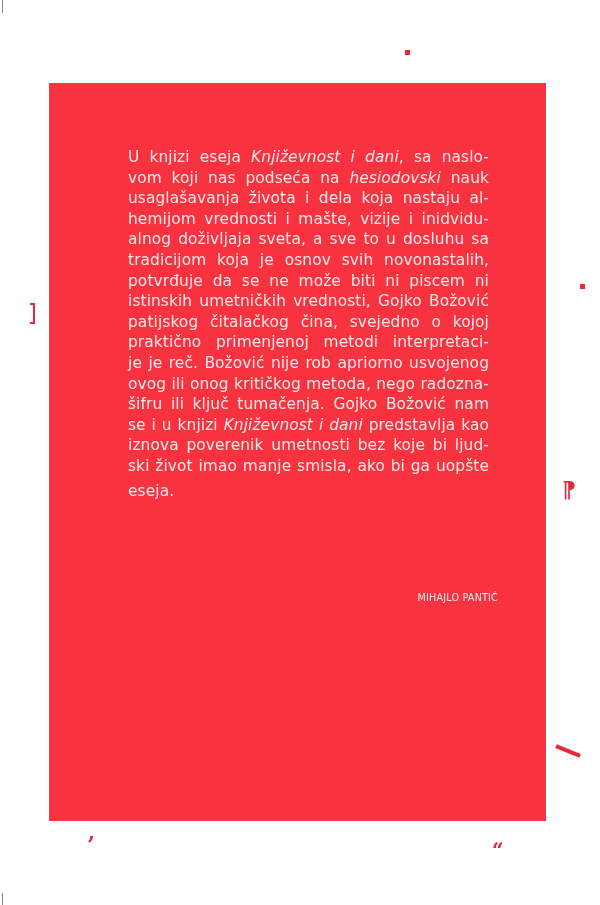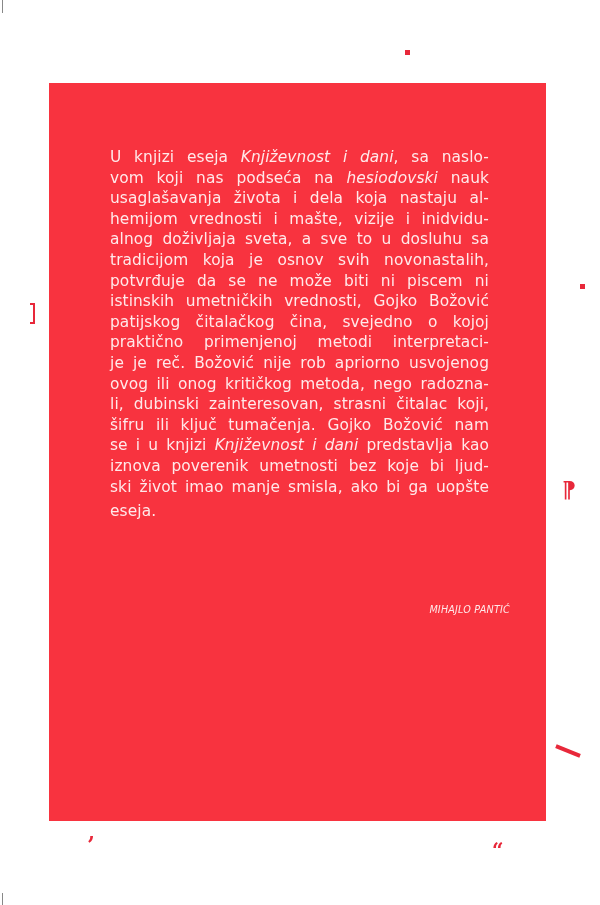--- a/index.html
+++ b/index.html
@@ -44,38 +44,38 @@
     text-align: justify;
     hyphens: manual;
     margin: 0;
   }
   .body-text .line {
     display: block;
     text-align: justify;
     text-align-last: justify;
     white-space: nowrap;
     overflow: visible;
+    margin-left: 18px;
   }
   .body-text .line.last {
     text-align-last: left;
     margin-top: 4px;
   }
   .body-text em { font-style: italic; }
 
   .signature {
     position: absolute;
     left: 380px;
     top: 592px;
     width: 118px;
     text-align: right;
     color: #ffe9ea;
     font-size: 9.6px;
-    font-style: italic;
     letter-spacing: 0.2px;
-    margin: 12px;
+    margin: 0;
   }
 
   .deco {
     position: absolute;
     color: #e8283a;
     line-height: 1;
   }
   .deco.dot-top {
     left: 405px; top: 50px; width: 5px; height: 5px; background: #e8283a;
   }
@@ -128,21 +128,20 @@
     <span class="line"><span>usaglašavanja života i dela koja nastaju al-</span></span>
     <span class="line"><span>hemijom vrednosti i mašte, vizije i inidvidu-</span></span>
     <span class="line"><span>alnog doživljaja sveta, a sve to u dosluhu sa</span></span>
     <span class="line"><span>tradicijom koja je osnov svih novonastalih,</span></span>
     <span class="line"><span>potvrđuje da se ne može biti ni piscem ni</span></span>
     <span class="line"><span>istinskih umetničkih vrednosti, Gojko Božović</span></span>
     <span class="line"><span>patijskog čitalačkog čina, svejedno o kojoj</span></span>
     <span class="line"><span>praktično primenjenoj metodi interpretaci-</span></span>
     <span class="line"><span>je je reč. Božović nije rob apriorno usvojenog</span></span>
     <span class="line"><span>ovog ili onog kritičkog metoda, nego radozna-</span></span>
-    <span class="line"><span>li, dubinski zainteresovan, strasni čitalac koji,</span></span>
     <span class="line"><span>šifru ili ključ tumačenja. Gojko Božović nam</span></span>
     <span class="line"><span>se i u knjizi </span><em>Književnost i dani</em><span> predstavlja kao</span></span>
     <span class="line"><span>iznova poverenik umetnosti bez koje bi ljud-</span></span>
     <span class="line"><span>ski život imao manje smisla, ako bi ga uopšte</span></span>
     <span class="line last"><span>eseja.</span></span>
   </div>
 
 <p class="signature">MIHAJLO PANTIĆ</p>
 
 </body></html>

